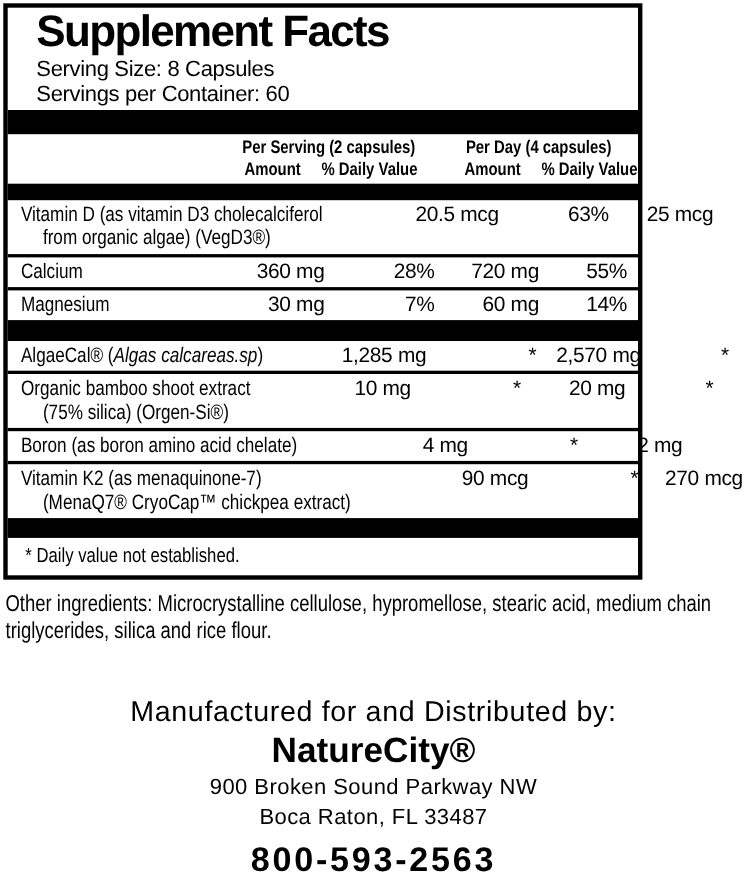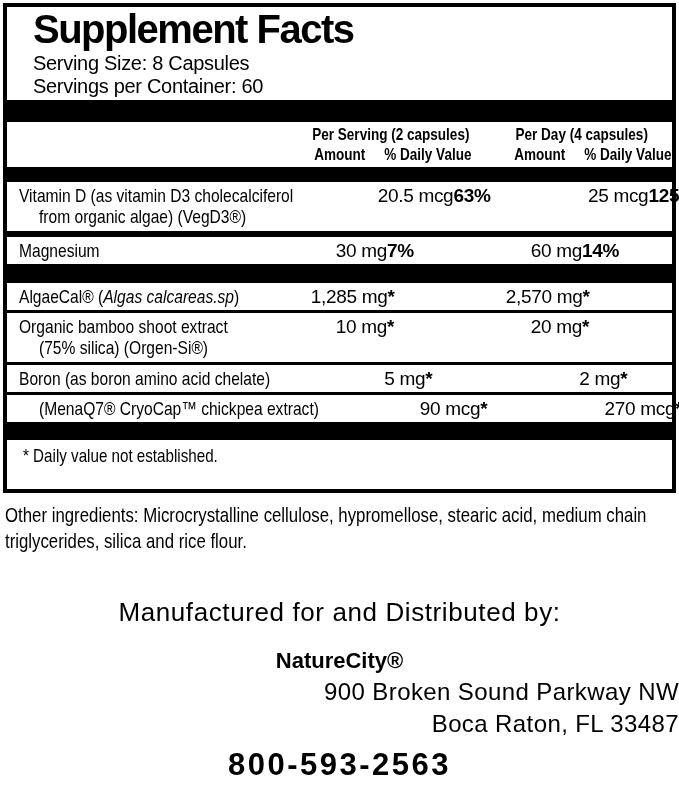--- a/index.html
+++ b/index.html
@@ -7,21 +7,21 @@
     margin: 0; padding: 0;
     width: 679px; height: 806px;
     background: #ffffff;
     color: #000000;
     font-family: "Liberation Sans", "DejaVu Sans", sans-serif;
     overflow: hidden;
   }
   
   .panel {
     margin: 3px 3px 0 3px;
-    width: 673px;
+    width: 581px;
     border: 4px solid #000;
     background: #fff;
   }
   .panel-top { padding: 3px 10px 2px 26px; }
   .title {
     font-size: 40px;
     font-weight: 700;
     letter-spacing: -1.5px;
     line-height: 0.98;
     margin: 0 0 3px 0;
@@ -55,42 +55,42 @@
   
   .frow {
     display: grid;
     grid-template-columns: 1fr 100px 100px 95px 80px;
     padding: 3px 10px 3px 12px;
     font-size: 19px;
     line-height: 1.12;
     align-items: start;
   }
   .frow .amt { text-align: right; letter-spacing: -0.3px; }
-  .frow .dvc { text-align: left; letter-spacing: -0.3px; font-weight: bold; }
+  .frow .dvc { text-align: right; letter-spacing: -0.3px; }
   .name .l2 { padding-left: 20px; }
   .it { font-style: italic; }
   .sep { height: 3px; background: #000; width: 100%; }
 
-  .footnote { padding: 5px 10px 22px 16px; font-size: 18.5px; }
+  .footnote { padding: 5px 10px 7px 16px; font-size: 18.5px; }
 
   
   .oi {
     margin: 9px 0 0 5px;
     width: 840px;
     transform: scaleX(0.80);
     transform-origin: 0 0;
     font-size: 21px;
     line-height: 1.22;
   }
 
   
   .footer { text-align: center; margin-top: 44px; }
   .f-dist  { font-size: 26px; letter-spacing: 0.6px; }
-  .f-brand { font-size: 22px; font-weight: 700; margin-top: 20px; }
-  .f-addr  { font-size: 24px; letter-spacing: 0.4px; margin-top: 4px; text-align: right; }
+  .f-brand { font-size: 32px; font-weight: 700; margin-top: 2px; }
+  .f-addr  { font-size: 20px; letter-spacing: 0.4px; margin-top: 4px; }
   .f-phone { font-size: 31px; font-weight: 700; letter-spacing: 2.5px; margin-top: 9px; }
 </style>
 </head>
 <body>
 
 <div class="panel">
 
   <div class="panel-top">
     <h1 class="title">Supplement Facts</h1>
     <div class="serv-line">Serving Size: 8 Capsules</div>
@@ -126,20 +126,27 @@
       <div><span class="cond">Vitamin D (as vitamin D3 cholecalciferol</span></div>
       <div class="l2"><span class="cond">from organic algae) (VegD3®)</span></div>
     </div>
     <div class="amt">20.5 mcg</div>
     <div class="dvc">63%</div>
     <div class="amt">25 mcg</div>
     <div class="dvc">125%</div>
   </div>
   <div class="sep"></div>
 
+  <div class="frow">
+    <div class="name"><span class="cond">Calcium</span></div>
+    <div class="amt">360 mg</div>
+    <div class="dvc">28%</div>
+    <div class="amt">720 mg</div>
+    <div class="dvc">55%</div>
+  </div>
   <div class="sep"></div>
 
   <div class="frow">
     <div class="name"><span class="cond">Magnesium</span></div>
     <div class="amt">30 mg</div>
     <div class="dvc">7%</div>
     <div class="amt">60 mg</div>
     <div class="dvc">14%</div>
   </div>
 
@@ -165,29 +172,30 @@
     </div>
     <div class="amt">10 mg</div>
     <div class="dvc">*</div>
     <div class="amt">20 mg</div>
     <div class="dvc">*</div>
   </div>
   <div class="sep"></div>
 
   <div class="frow">
     <div class="name"><span class="cond">Boron (as boron amino acid chelate)</span></div>
-    <div class="amt">5 mg</div>
+    <div class="amt">4 mg</div>
     <div class="dvc">*</div>
     <div class="amt">2 mg</div>
     <div class="dvc">*</div>
   </div>
   <div class="sep"></div>
 
   <div class="frow">
     <div class="name">
+      <div><span class="cond">Vitamin K2 (as menaquinone-7)</span></div>
       <div class="l2"><span class="cond">(MenaQ7® CryoCap™ chickpea extract)</span></div>
     </div>
     <div class="amt">90 mcg</div>
     <div class="dvc">*</div>
     <div class="amt">270 mcg</div>
     <div class="dvc">*</div>
   </div>
 
   <div class="bar bar-4"></div>
 

